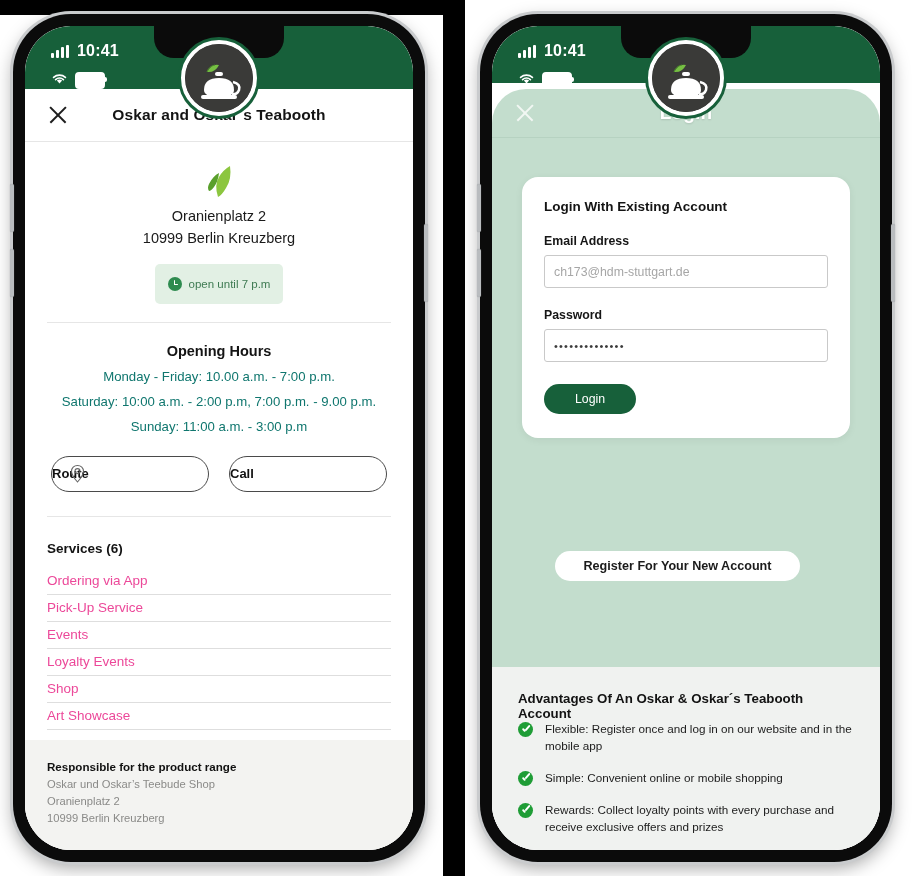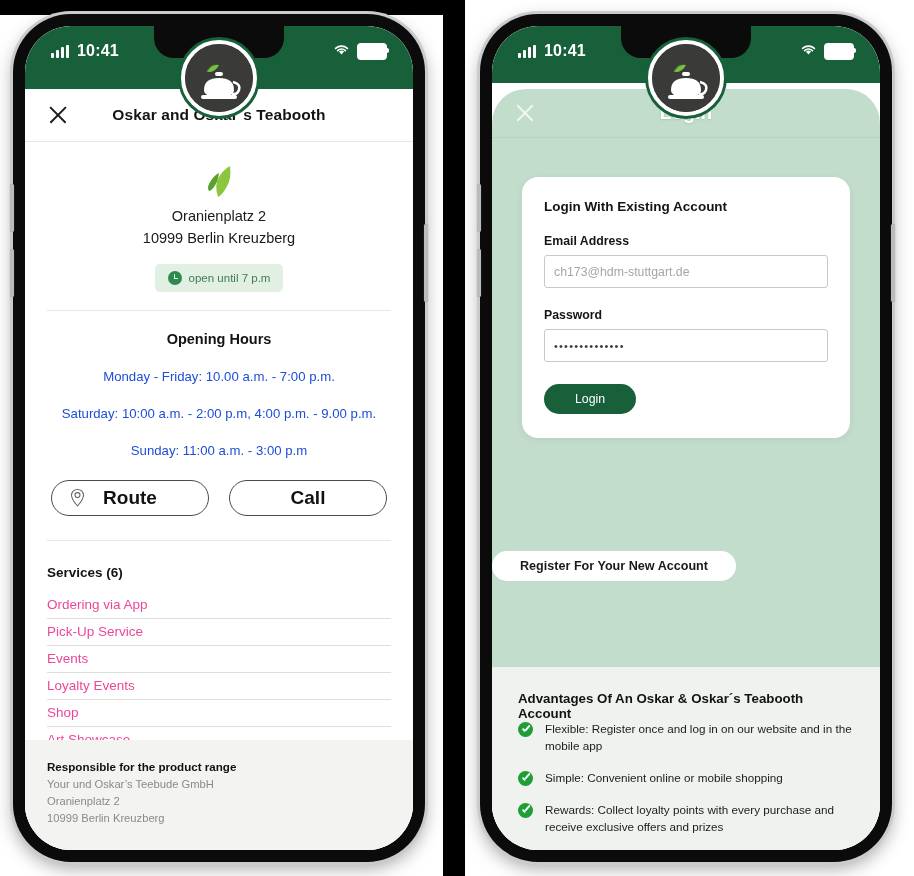--- a/index.html
+++ b/index.html
@@ -51,20 +51,21 @@
   .green-header{
     position:relative;
     height:63px;
     background:#17603a;
     border-radius:46px 46px 0 0;
     display:flex;align-items:flex-start;
     justify-content:space-between;
     padding:16px 26px 0 26px;
     box-sizing:border-box;
     color:#fff;
+    flex-direction:column;
   }
   .notch{
     position:absolute;left:50%;transform:translateX(-50%);
     top:-2px;width:130px;height:34px;background:#0b0b0b;
     border-radius:0 0 20px 20px;
   }
   .status-left{display:flex;align-items:center;gap:8px;font-size:16px;font-weight:600;letter-spacing:.2px;z-index:3;}
   .status-right{display:flex;align-items:center;gap:7px;z-index:3;}
   .bars{display:flex;align-items:flex-end;gap:2px;height:13px;}
   .bars i{display:block;width:3px;background:#fff;border-radius:1px;}
@@ -108,37 +109,37 @@
   .close-x:after{transform:rotate(-45deg)}
   .l-title{flex:1;text-align:center;font-size:15.5px;font-weight:600;color:#141414;letter-spacing:.1px;}
 
   .sec{padding:0 22px;}
   .leaf-wrap{text-align:center;padding-top:22px;}
   .addr{text-align:center;font-size:14.5px;color:#1a1a1a;line-height:1.5;margin-top:4px;}
   .openpill-wrap{text-align:center;margin-top:14px;}
   .openpill{
     display:inline-flex;align-items:center;gap:7px;
     background:#e2f0e4;color:#3e7a52;border-radius:5px;
-    padding:7px 13px;font-size:11.5px;
+    padding:13px 13px;font-size:11.5px;
   }
   .clock{
     width:14px;height:14px;border-radius:50%;background:#2e8b4f;position:relative;flex:none;
   }
   .clock:before{content:"";position:absolute;left:6px;top:3px;width:1.6px;height:5px;background:#fff;border-radius:1px;}
   .clock:after{content:"";position:absolute;left:6px;top:7px;width:4px;height:1.6px;background:#fff;border-radius:1px;}
 
   .hr{height:1px;background:#e6e6e6;margin:18px 0 0 0;}
   .hours-title{text-align:center;font-size:14.5px;font-weight:700;color:#141414;margin-top:20px;}
-  .hours-line{text-align:center;font-size:13.2px;color:#1d4ed8;margin-top:22px;}
+  .hours-line{text-align:center;font-size:13.2px;color:#0f766e;margin-top:10px;}
 
   .btn-row{display:flex;gap:20px;margin-top:22px;padding:0 4px;}
   .obtn{
     flex:1;height:34px;border:1.3px solid #4a4a4a;border-radius:20px;
-    display:flex;align-items:center;justify-content:center;position:relative;
-    font-size:19px;font-weight:700;color:#111;background:#fff;cursor:pointer;
+    display:flex;align-items:center;justify-content:flex-start;position:relative;
+    font-size:13px;font-weight:700;color:#111;background:#fff;cursor:pointer;
   }
   .pin{
     position:absolute;left:18px;top:50%;transform:translateY(-50%);
     width:15px;height:19px;
   }
   .services-title{font-size:13.5px;font-weight:700;color:#141414;margin-top:24px;}
   .slist{margin-top:12px;}
   .srow{
     font-size:13.5px;color:#ec4899;padding:5px 0 6px 0;border-bottom:1px solid #dedede;
   }
@@ -185,21 +186,21 @@
     margin-top:7px;height:33px;border:1px solid #c9c9c9;border-radius:3px;
     background:#fff;display:flex;align-items:center;padding:0 9px;
     font-size:12.3px;color:#a6a6a6;box-sizing:border-box;
   }
   .finput.pw{color:#3c3c3c;letter-spacing:1.2px;font-size:11px;}
   .login-btn{
     margin-top:22px;width:92px;height:30px;border-radius:16px;background:#17603a;
     color:#fff;font-size:12.3px;display:flex;align-items:center;justify-content:center;
     cursor:pointer;
   }
-  .reg-wrap{position:absolute;left:0;right:17px;top:462px;}
+  .reg-wrap{position:absolute;left:0;right:17px;top:462px;text-align:center;}
   .reg-btn{
     display:inline-flex;align-items:center;justify-content:center;
     height:30px;padding:0 28px;background:#fff;border-radius:18px;
     font-size:12.6px;font-weight:600;color:#1b1b1b;cursor:pointer;
   }
   .adv{
     position:absolute;left:0;right:0;top:584px;bottom:0;
     background:#f0f2f0;padding:24px 26px 0 26px;box-sizing:border-box;
   }
   .adv-title{font-size:13.3px;font-weight:700;color:#131313;}
@@ -288,21 +289,21 @@
             <span class="clock"></span>
             <span>open until 7 p.m</span>
           </span>
         </div>
         <div class="hr"></div>
       </div>
 
       <div class="sec">
         <div class="hours-title">Opening Hours</div>
         <div class="hours-line">Monday - Friday: 10.00 a.m. - 7:00 p.m.</div>
-        <div class="hours-line">Saturday: 10:00 a.m. - 2:00 p.m, 4:00 p.m. - 9.00 p.m.</div>
+        <div class="hours-line">Saturday: 10:00 a.m. - 2:00 p.m, 7:00 p.m. - 9.00 p.m.</div>
         <div class="hours-line">Sunday: 11:00 a.m. - 3:00 p.m</div>
 
         <div class="btn-row">
           <div class="obtn">
             <span class="pin">
               <svg width="15" height="19" viewBox="0 0 15 19">
                 <path d="M7.5 1 C4 1 1.5 3.5 1.5 6.7 C1.5 10.6 7.5 17.5 7.5 17.5 C7.5 17.5 13.5 10.6 13.5 6.7 C13.5 3.5 11 1 7.5 1 Z" fill="none" stroke="#666" stroke-width="1.1"></path>
                 <circle cx="7.5" cy="6.6" r="2.5" fill="none" stroke="#666" stroke-width="1.1"></circle>
               </svg>
             </span>
@@ -325,21 +326,21 @@
           <div class="srow">Art Showcase</div>
         </div>
 
         <div class="rate-wrap">
           <div class="rate-btn">Rate Teabooth</div>
         </div>
       </div>
 
       <div class="l-footer">
         <div class="fo-strong">Responsible for the product range</div>
-        <div class="fo-line">Your und Oskar’s Teebude GmbH</div>
+        <div class="fo-line">Oskar und Oskar’s Teebude Shop</div>
         <div class="fo-line">Oranienplatz 2</div>
         <div class="fo-line">10999 Berlin Kreuzberg</div>
       </div>
     </div>
   </div>
 </div>
 
 <div class="phone" id="phone-right">
   <div class="side-btn side-left" style="top:170px;height:48px;"></div>
   <div class="side-btn side-left" style="top:235px;height:48px;"></div>

